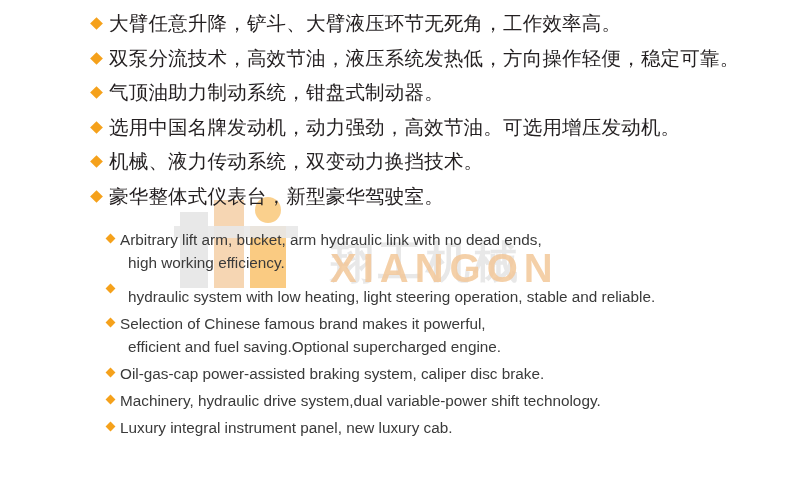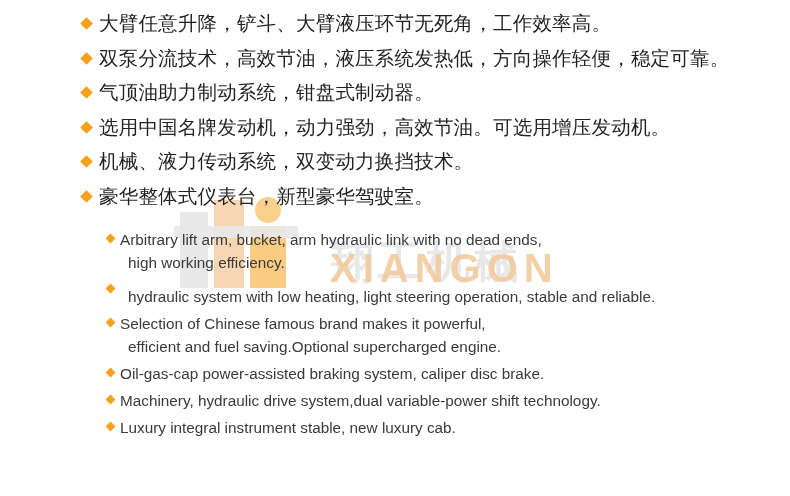--- a/index.html
+++ b/index.html
@@ -54,21 +54,21 @@
   }
 
   
   .content {
     position: relative;
     z-index: 2;
   }
 
   .cn-block {
     position: absolute;
-    left: 82px;
+    left: 92px;
     top: 10px;
     width: 690px;
   }
   .cn-line {
     display: flex;
     align-items: flex-start;
     font-size: 19.5px;
     line-height: 28px;
     color: #231f20;
     margin-bottom: 6.5px;
@@ -213,19 +213,19 @@
     <div class="en-item">
       <div class="en-line">
         <span class="bullet sm"></span>
         <span class="txt">Machinery, hydraulic drive system,dual variable-power shift technology.</span>
       </div>
     </div>
 
     <div class="en-item">
       <div class="en-line">
         <span class="bullet sm"></span>
-        <span class="txt">Luxury integral instrument stable, new luxury cab.</span>
+        <span class="txt">Luxury integral instrument panel, new luxury cab.</span>
       </div>
     </div>
 
   </div>
 
 </div>
 
 </body></html>

